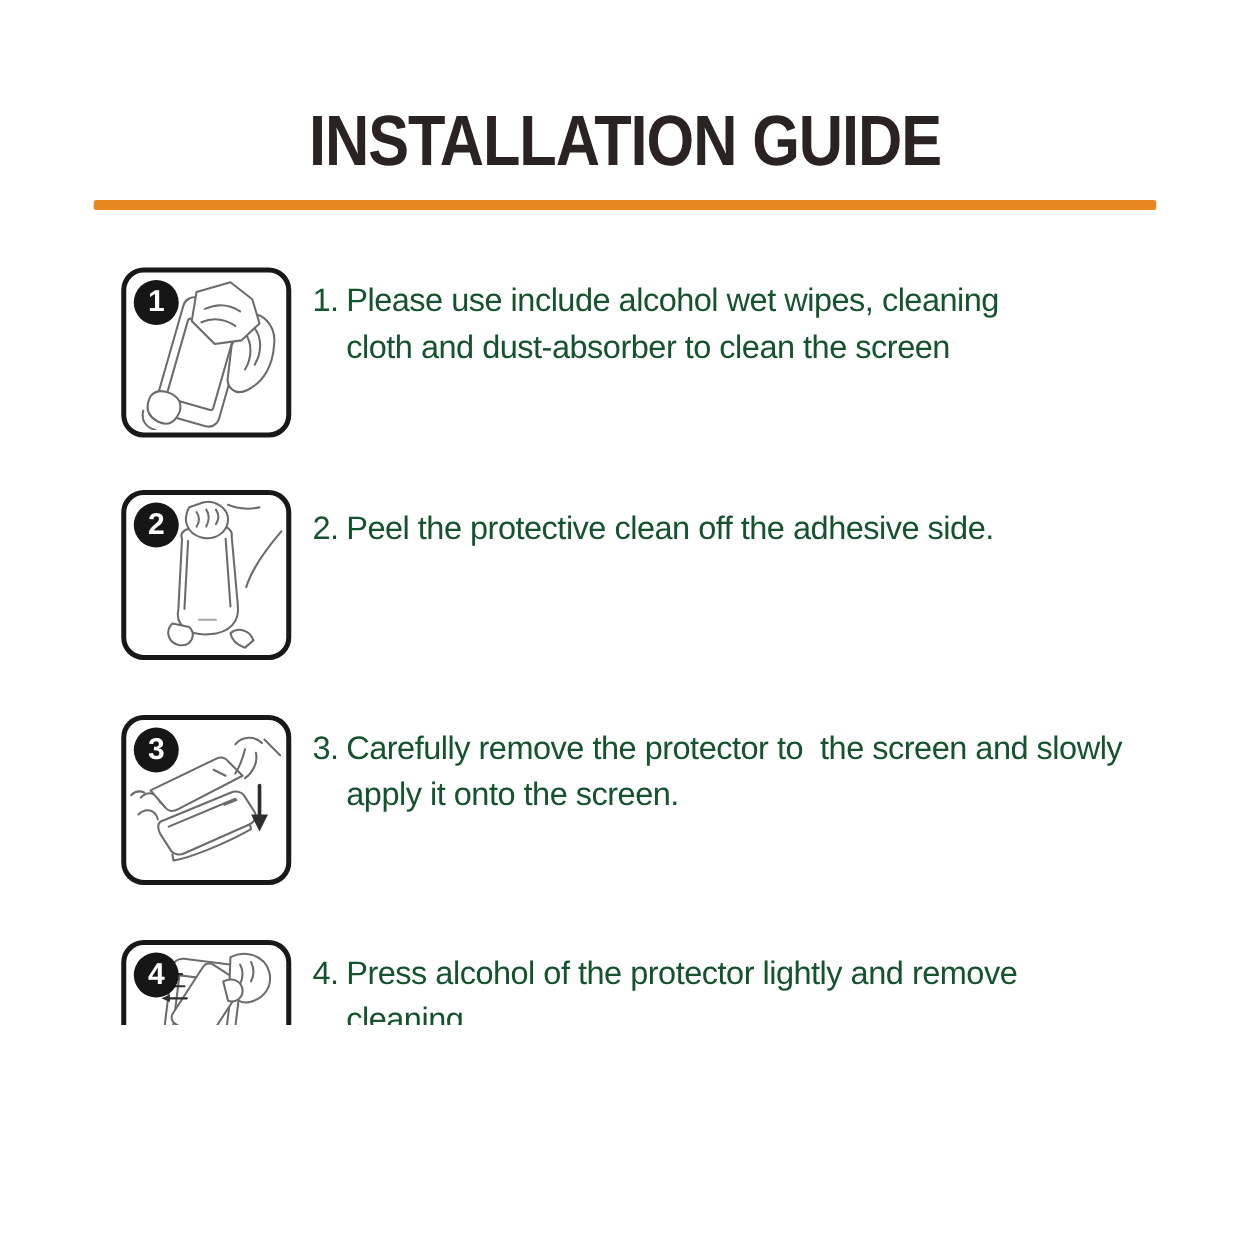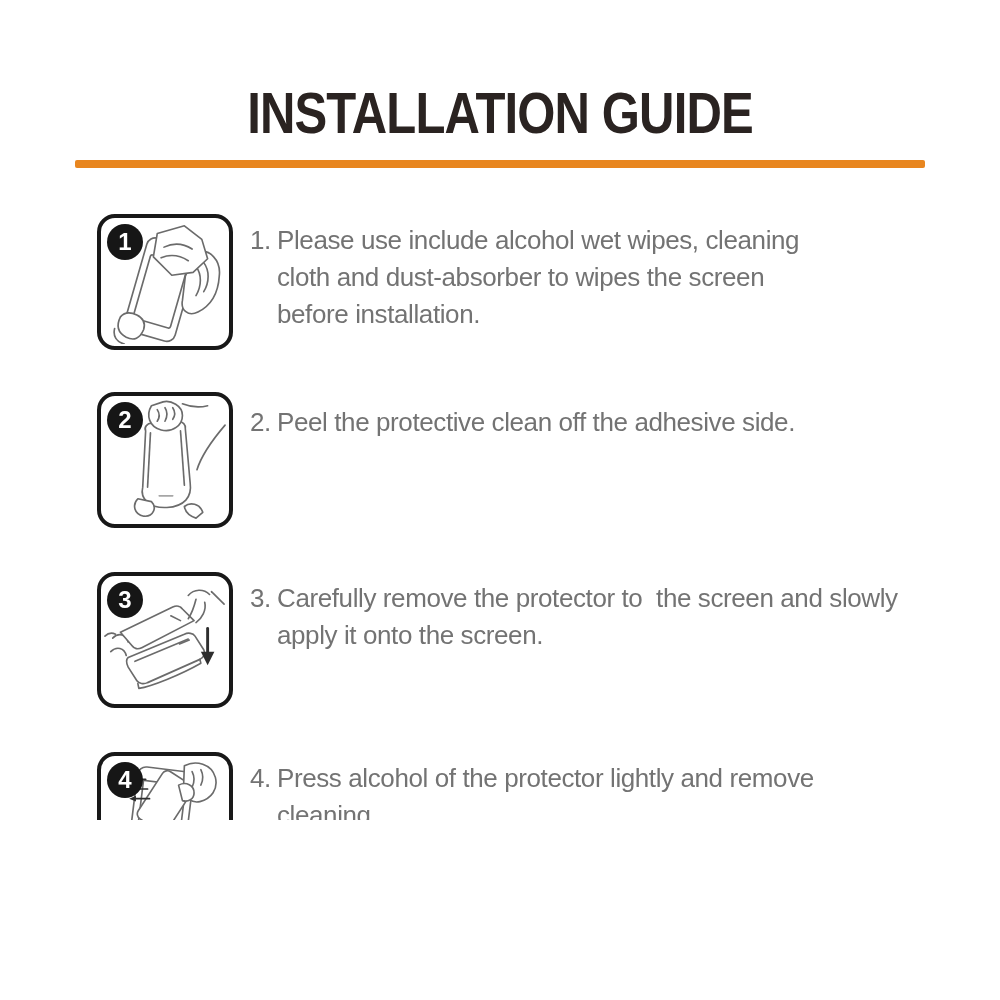--- a/index.html
+++ b/index.html
@@ -11,21 +11,21 @@
   .divider{position:absolute;top:160px;left:75px;width:850px;height:8px;border-radius:2px;}
   .step-row{position:absolute;left:97px;display:flex;align-items:flex-start;}
   .row-1{top:214px;} .row-2{top:392px;} .row-3{top:572px;} .row-4{top:752px;}
   .illus-box{position:relative;width:136px;height:136px;box-sizing:border-box;
              border:4px solid #181818;border-radius:18px;background:#fff;flex:0 0 auto;}
   .badge{position:absolute;top:6px;left:6px;width:36px;height:36px;border-radius:50%;
          background:#161616;color:#ffffff;font-size:24px;font-weight:bold;
          display:flex;align-items:center;justify-content:center;line-height:1;}
   .illus{position:absolute;top:2px;left:2px;}
   .step-text{margin-left:17px;padding-top:8px;font-size:26px;letter-spacing:-0.4px;
-             color:#737373;line-height:37px;}
+             color:#14532d;line-height:37px;}
   .row-2 .step-text{padding-top:12px;}
   .step-line{white-space:pre;}
   .step-line.cont{padding-left:27px;}
   .num{display:inline-block;min-width:27px;}
   svg{display:block;}
   .ln{fill:none;stroke:#6b6b6b;stroke-width:1.7;stroke-linecap:round;stroke-linejoin:round;}
   .lnw{fill:#ffffff;stroke:#6b6b6b;stroke-width:1.7;stroke-linecap:round;stroke-linejoin:round;}
   .dark{fill:#2e2e2e;stroke:none;}
   .darkln{fill:none;stroke:#2e2e2e;stroke-width:3;stroke-linecap:round;}
   .darkln2{fill:none;stroke:#2e2e2e;stroke-width:1.8;stroke-linecap:round;}
@@ -54,22 +54,21 @@
           <path class="ln" d="M63,28 Q78,21 92,30"></path>
           <path class="ln" d="M60,39 Q74,33 88,42"></path>
           <path class="lnw" d="M18,100 Q11,114 24,121 Q36,127 42,113 Q45,103 35,98 Q24,93 18,100 Z"></path>
           <path class="ln" d="M12,112 C10,120 14,126 22,128"></path>
         </svg>
       </div>
       <div class="badge">1</div>
     </div>
     <div class="step-text">
       <div class="step-line"><span class="num">1.</span><span>Please use include alcohol wet wipes, cleaning</span></div>
-      <div class="step-line cont">cloth and dust-absorber to wipes the screen</div>
-      <div class="step-line cont">before installation.</div>
+      <div class="step-line cont">cloth and dust-absorber to clean the screen</div>
     </div>
   </div>
 
   <div class="step-row row-2">
     <div class="illus-box">
       <div class="illus">
         <svg width="124" height="124" viewBox="0 0 128 128">
           <path class="lnw" d="M44,34 C42,30 46,26 50,26 L78,24 C82,24 86,28 85,32 L90,88 C92,102 84,112 66,113 C48,114 38,104 41,92 Z"></path>
           <path class="ln" d="M49,36 L46,92"></path>
           <path class="ln" d="M80,34 L84,90"></path>

